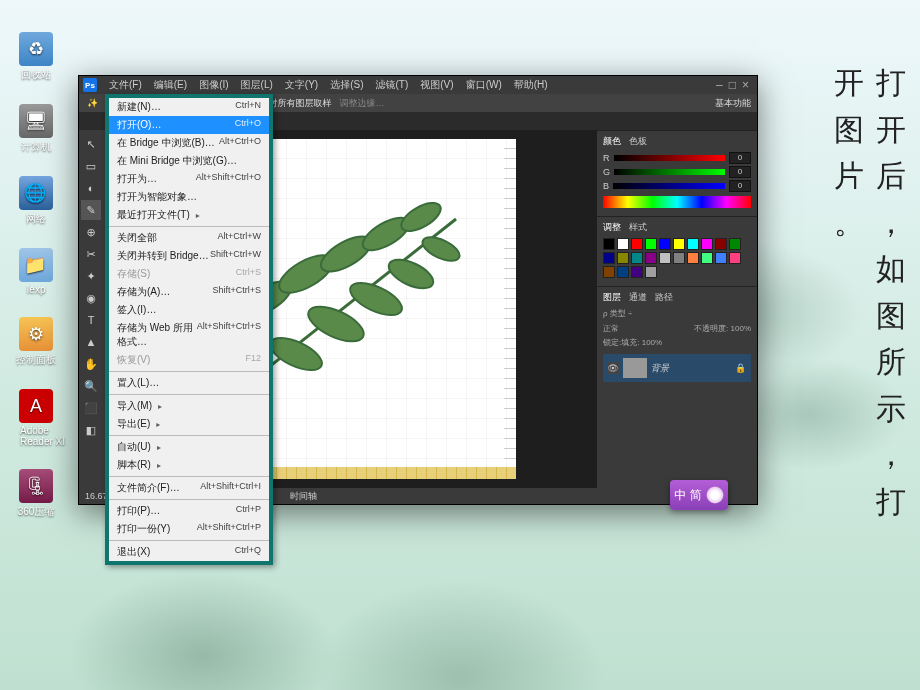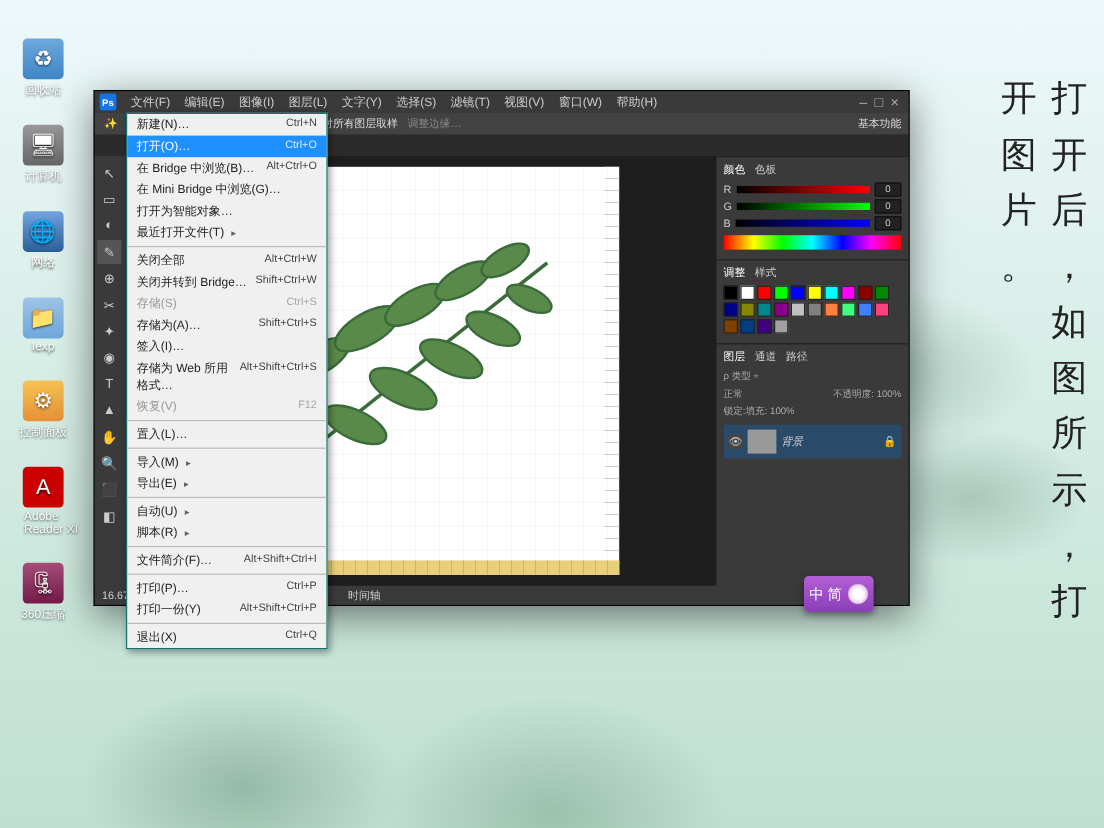--- a/index.html
+++ b/index.html
@@ -79,21 +79,21 @@
   .swatches { display: flex; flex-wrap: wrap; gap: 2px; margin-top: 4px; }
   .sw { width: 12px; height: 12px; border: 1px solid #222; }
   .layer-row { display:flex; align-items:center; gap:4px; background:#2a4a6a; padding:4px; margin-top:6px; font-size:9px;}
   .eye { width:12px; height:12px; background:#444; display:inline-flex; align-items:center; justify-content:center; font-size:9px;}
   .thumb { width:24px; height:20px; background:#999;}
   .ps-status { height: 16px; background: #3a3a3a; display: flex; align-items: center; padding: 0 6px; font-size: 9px; color: #ccc; gap: 12px;}
 
   
   .dropdown {
     position: absolute; left: 26px; top: 18px; width: 168px;
-    background: #f0f0f0; border: 1px solid #0f766e; box-shadow: 2px 2px 6px rgba(0,0,0,0.4);
+    background: #f0f0f0; border: 4px solid #0f766e; box-shadow: 2px 2px 6px rgba(0,0,0,0.4);
     font-size: 10px; color: #222; z-index: 100;
   }
   .dd-item { display: flex; justify-content: space-between; padding: 2px 8px; cursor: default; }
   .dd-item.disabled { color: #999; }
   .dd-item.hl { background: #1e90ff; color: #fff; gap: 28px; }
   .dd-sep { height: 1px; background: #bbb; margin: 2px 0; }
   .dd-item .sc { font-size: 9px; color: inherit; opacity: 0.85;}
   .dd-item .arr::after { content: "▸"; font-size: 8px; margin-left: 6px; opacity: 0.7; }
 
   
@@ -332,20 +332,24 @@
       </div>
       <div class="dd-item">
         <span>在 Bridge 中浏览(B)…</span>
         <span class="sc">Alt+Ctrl+O</span>
       </div>
       <div class="dd-item">
         <span>在 Mini Bridge 中浏览(G)…</span>
         <span class="sc"></span>
       </div>
       <div class="dd-item">
+        <span>打开为…</span>
+        <span class="sc">Alt+Shift+Ctrl+O</span>
+      </div>
+      <div class="dd-item">
         <span>打开为智能对象…</span>
         <span class="sc"></span>
       </div>
       <div class="dd-item">
         <span class="arr">最近打开文件(T)</span>
         <span class="sc"></span>
       </div>
       <div class="dd-sep"></div>
       <div class="dd-item">
         <span>关闭全部</span>

